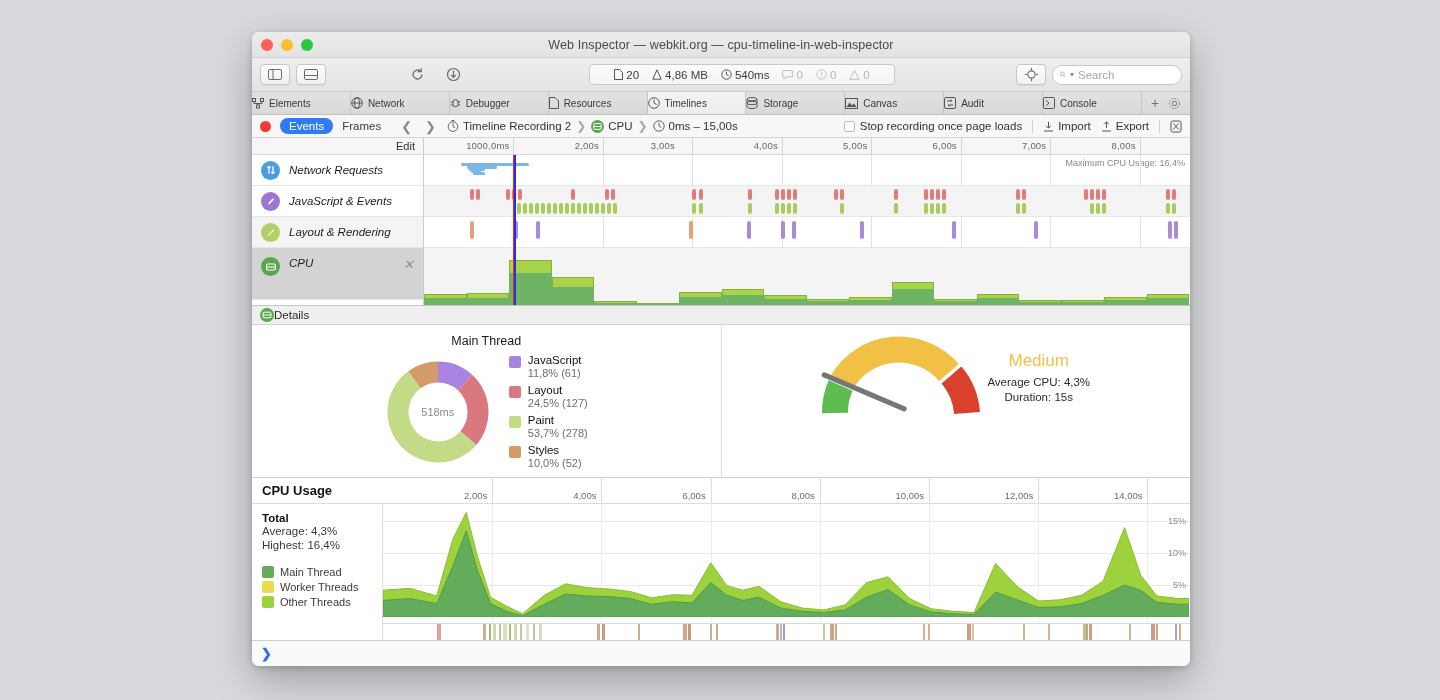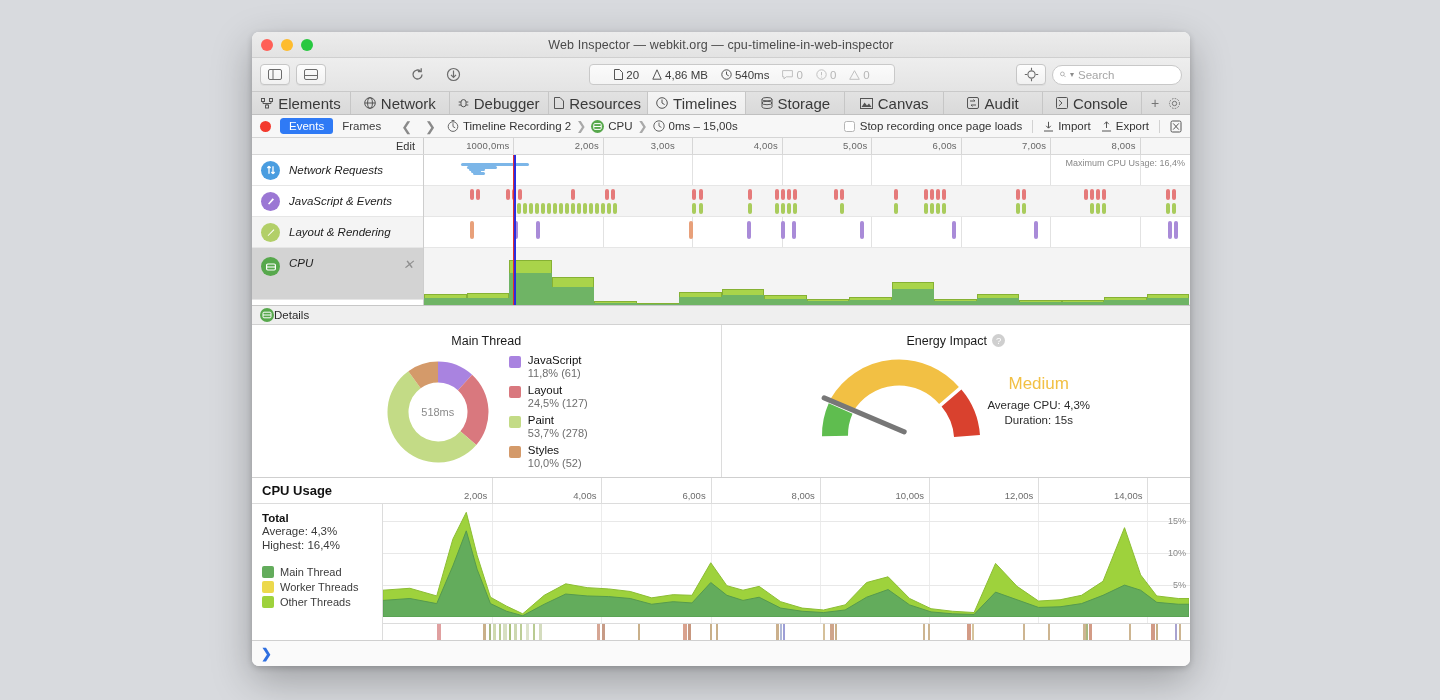--- a/index.html
+++ b/index.html
@@ -75,39 +75,39 @@
   .search-field input::placeholder { color: #a5a5a5; }
 
   
   .tabbar {
     height: 23px; flex: 0 0 23px;
     background: linear-gradient(#e2e2e2,#d9d9d9);
     border-bottom: 1px solid #c0c0c0;
     display: flex; align-items: stretch;
   }
   .tab {
-    flex: 1 1 0; display: flex; align-items: center; justify-content: center; gap: 5px;
-    font-size: 15px; color: #3a3a3a;
+    flex: 1 1 0; display: flex; align-items: center; justify-content: flex-start; gap: 5px;
+    font-size: 10px; color: #3a3a3a;
     border-right: 1px solid #c6c6c6;
   }
   .tab.active { background: linear-gradient(#f4f4f4,#ededed); }
   .tab-extra { display: flex; align-items: center; gap: 9px; padding: 0 9px; color: #6d6d6d; }
 
   
   .navbar {
     height: 23px; flex: 0 0 23px; background: #f7f7f7;
     border-bottom: 1px solid #d5d5d5;
     display: flex; align-items: center; padding: 0 8px; gap: 9px; font-size: 11.5px; color: #3a3a3a;
   }
   .rec-dot { width: 11px; height: 11px; border-radius: 50%; background: #f33a2e; }
   .seg { display: flex; border-radius: 3px; overflow: hidden; }
   .seg > span {
     font-size: 11.5px; padding: 2px 9px; color: #3a3a3a;
   }
-  .seg .on { background: #2f7af5; color: #fff; border-radius: 3px; }
+  .seg .on { background: #2f7af5; color: #fff; border-radius: 8px; }
   .arrowbtn { color: #8a8a8a; font-size: 13px; padding: 0 2px; }
   .crumbs { display: flex; align-items: center; gap: 5px; color: #333; }
   .crumb { display: flex; align-items: center; gap: 4px; }
   .crumb-sep { color: #a9a9a9; font-size: 12px; }
   .nav-right { margin-left: auto; display: flex; align-items: center; gap: 10px; color: #333; }
   .chkbox { width: 11px; height: 11px; border: 1px solid #b5b5b5; border-radius: 2.5px; background: #fff; }
   .vdiv { width: 1px; height: 13px; background: #d2d2d2; }
 
   
   .overview { flex: 0 0 167px; display: flex; flex-direction: column; background: #fff; }
@@ -713,23 +713,20 @@
               <span>
                 <span class="lg-name" style="display:block">Styles</span>
                 <span class="lg-val" style="display:block">10,0% (52)</span>
               </span>
             </div>
           </div>
         </div>
       </div>
 
       <div class="pane">
-        <div class="pane-title">
-          <span>Energy Impact</span><span class="help-badge">?</span>
-        </div>
         <div class="gauge-wrap">
           <div class="gauge">
             <svg width="160" height="96" viewBox="0 0 160 96">
               <path d="M14 86 A66 66 0 0 1 19.6 58.6" stroke="#5fbd4f" stroke-width="26" fill="none"></path>
               <path d="M21 55 A66 66 0 0 1 128 45.5" stroke="#f2c044" stroke-width="26" fill="none"></path>
               <path d="M130.5 48 A66 66 0 0 1 146 86" stroke="#d9412e" stroke-width="26" fill="none"></path>
             </svg>
             <div class="needle"></div>
           </div>
           <div class="energy-txt">

